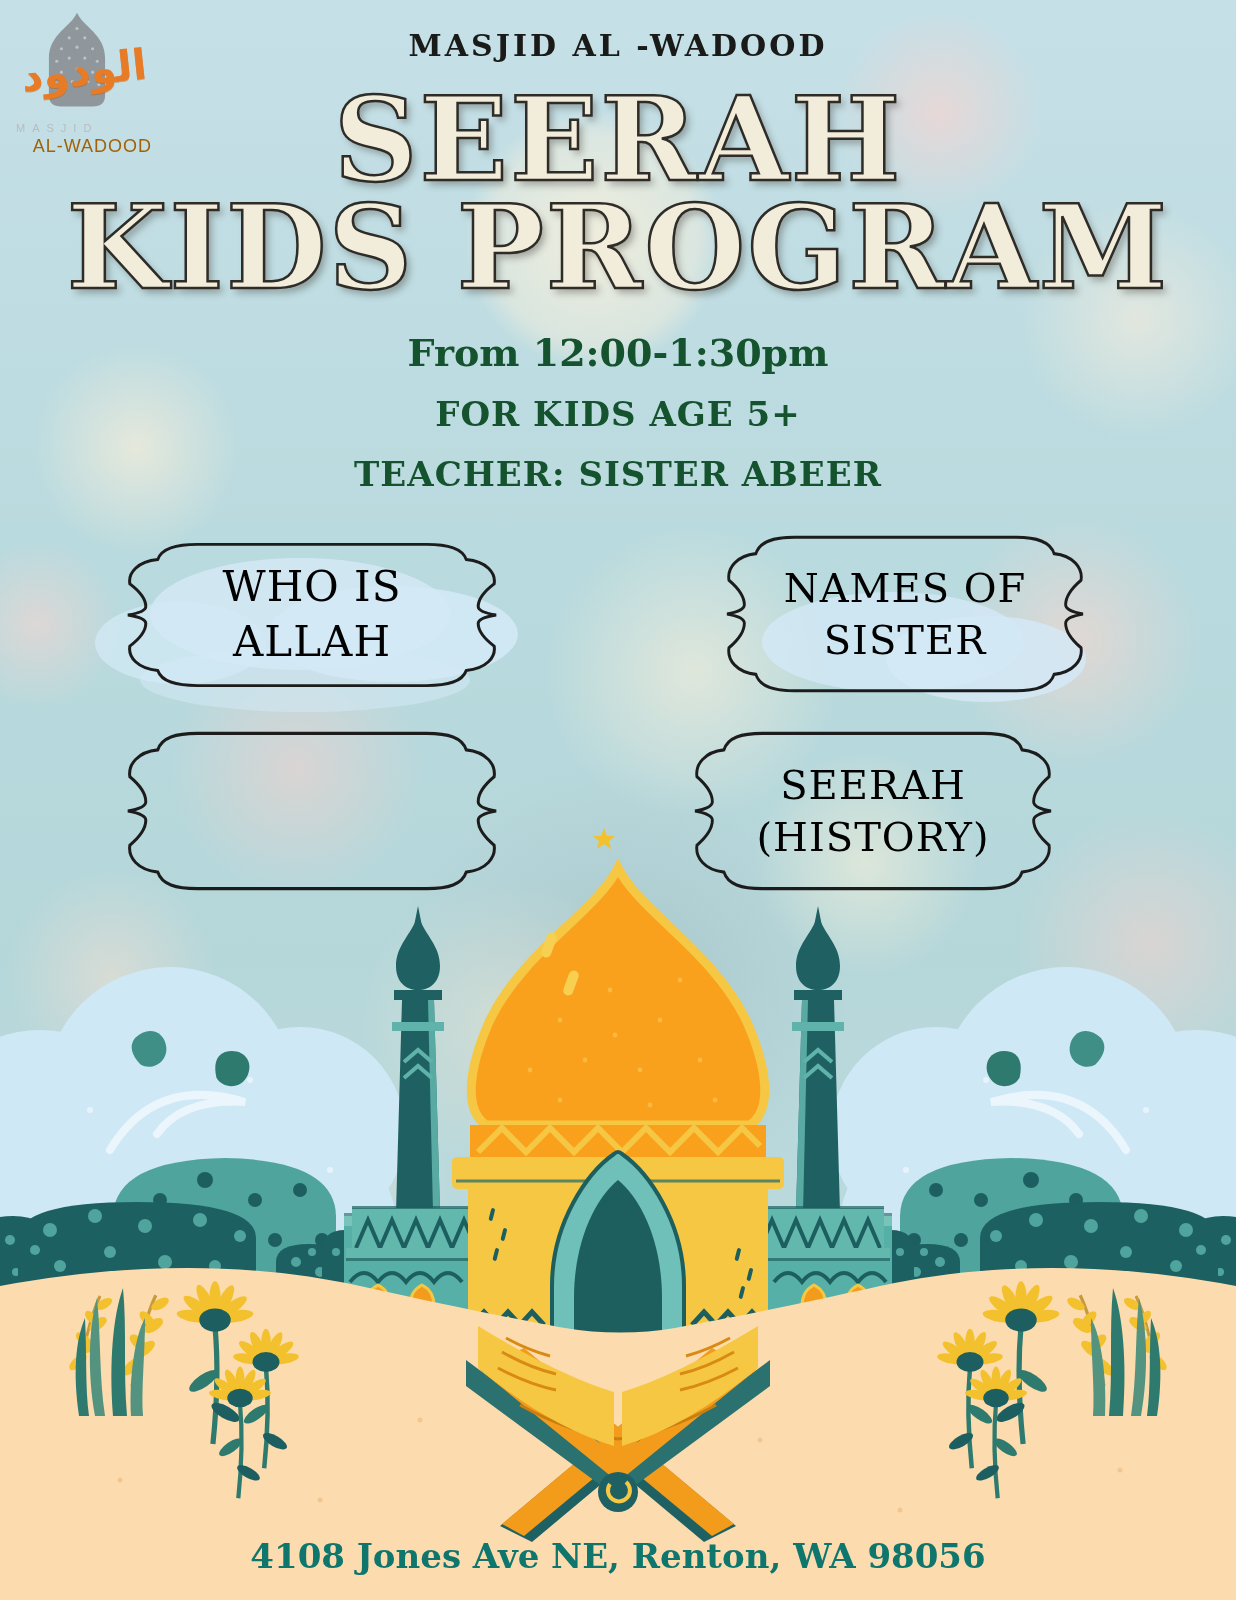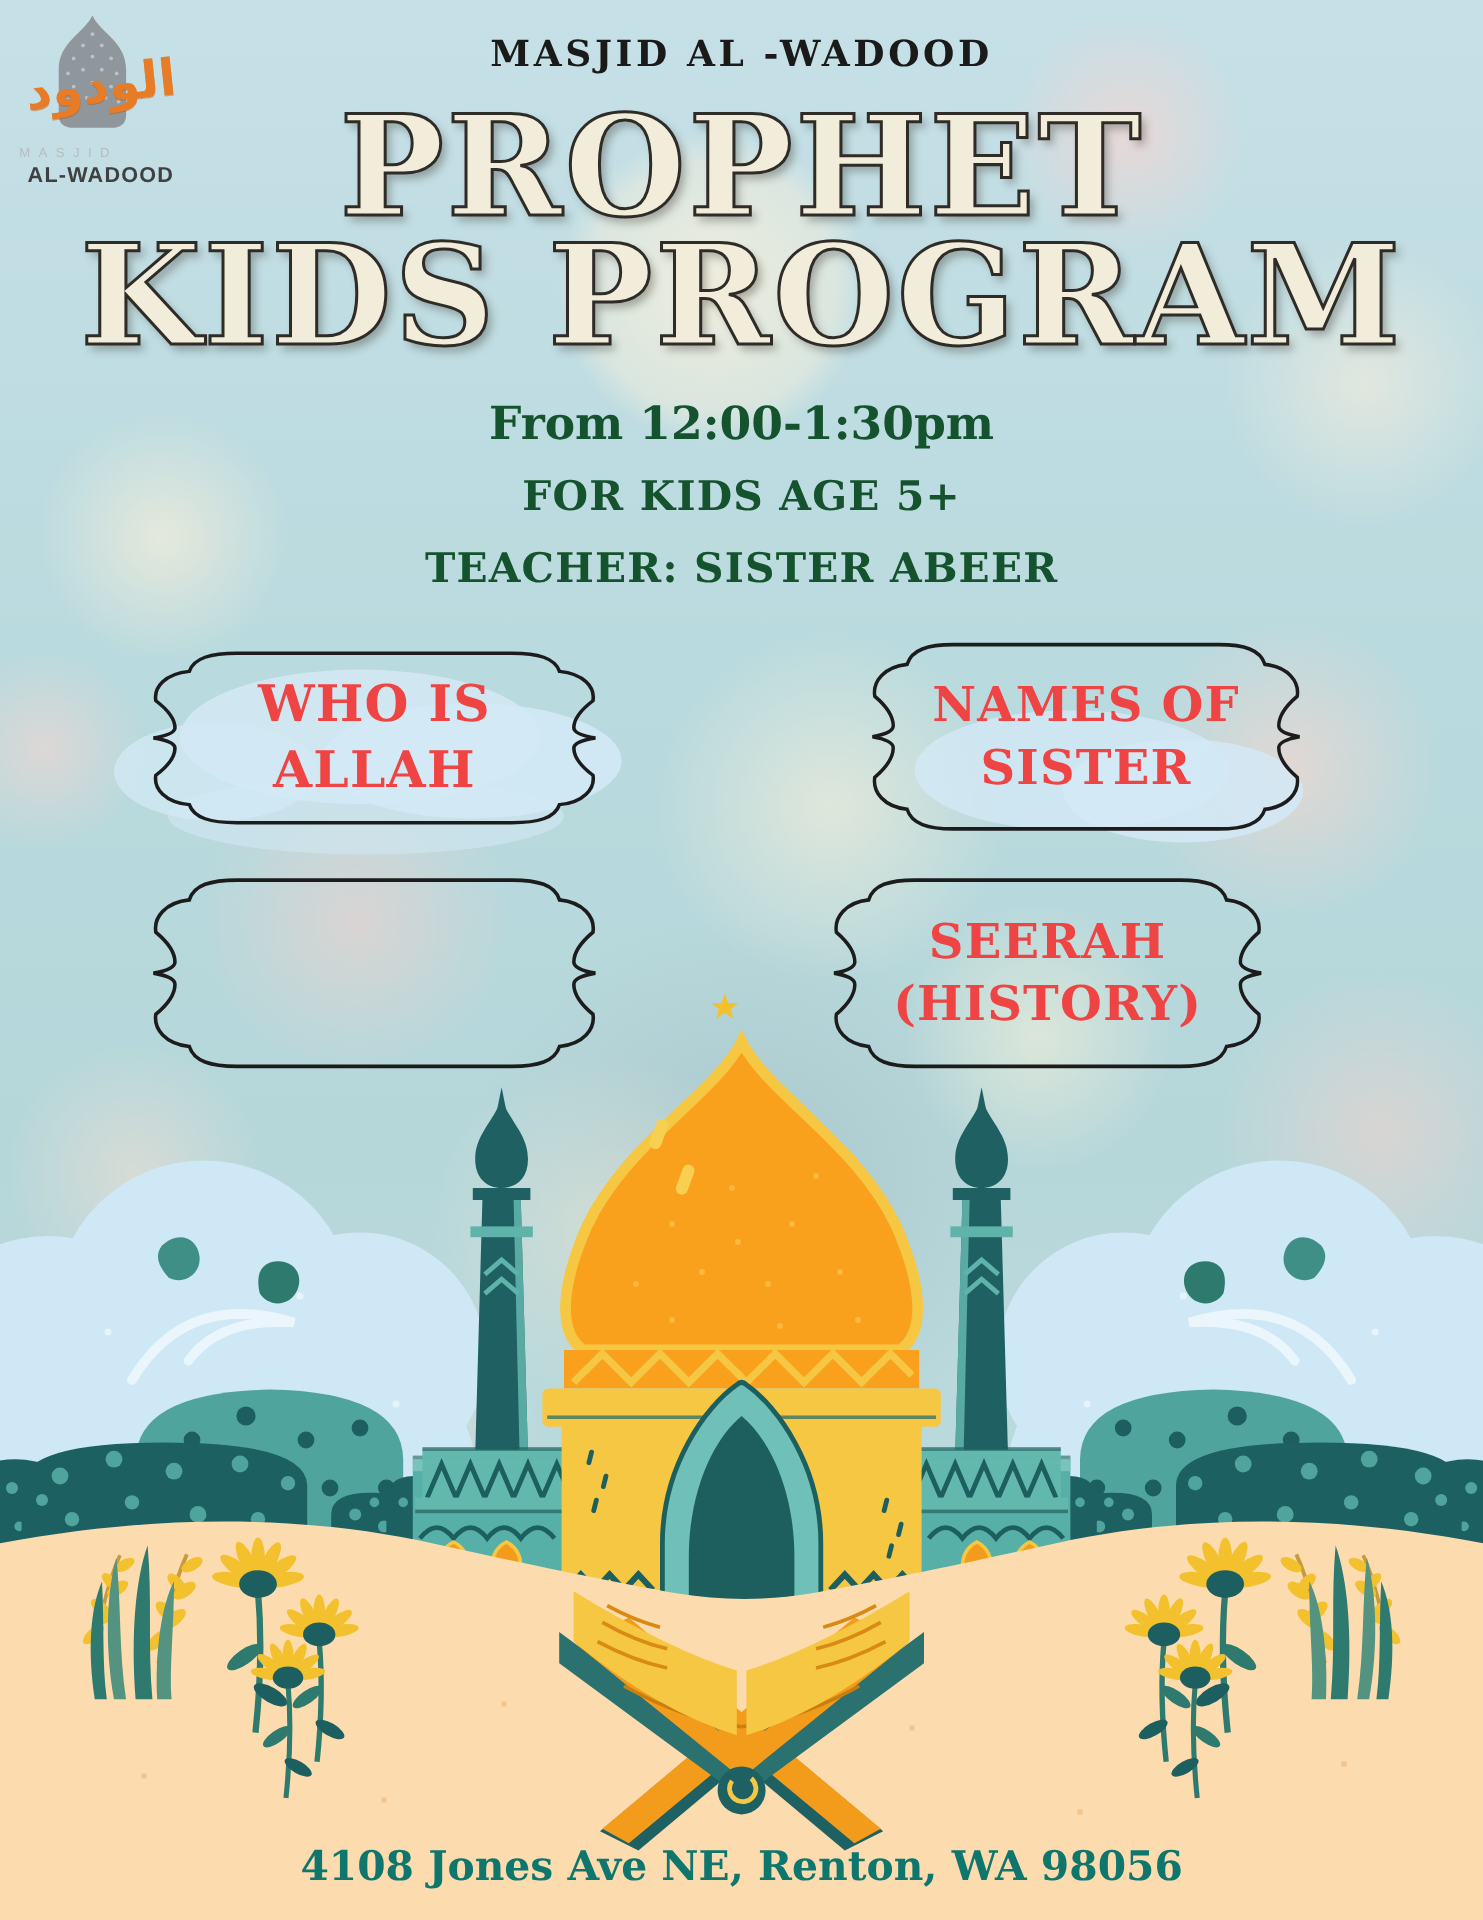--- a/index.html
+++ b/index.html
@@ -29,39 +29,39 @@
   .bgcloud{position:absolute;background:#d3e9f6;border-radius:50%;z-index:1;}
 
   
   .logo{position:absolute;left:16px;top:10px;width:150px;height:150px;z-index:3;}
   .logo-dome{position:absolute;left:22px;top:0;width:78px;height:104px;}
   .logo-arabic{position:absolute;left:0;top:40px;width:136px;text-align:center;
     font-family:"DejaVu Sans",sans-serif;font-weight:bold;font-size:42px;line-height:1;
     color:#e87b26;transform:rotate(-6deg);text-shadow:0 1px 0 rgba(180,80,10,.4);}
   .logo-masjid{position:absolute;left:0;top:112px;width:136px;text-align:left;
     font-family:"Liberation Sans",sans-serif;font-size:11px;letter-spacing:7px;color:#b7bcbf;}
-  .logo-name{position:absolute;left:0;top:126px;width:136px;text-align:center;
-    font-family:"Liberation Sans",sans-serif;font-size:18px;font-weight:bold;color:#404040;letter-spacing:1px;}
+  .logo-name{position:absolute;left:0;top:126px;width:136px;text-align:right;
+    font-family:"Liberation Sans",sans-serif;font-size:18px;font-weight:normal;color:#a16207;letter-spacing:1px;}
 
   
   .org{position:absolute;left:0;top:28px;width:100%;text-align:center;z-index:3;
     font-size:30px;font-weight:bold;letter-spacing:3px;color:#1a1a18;}
   .title{position:absolute;left:0;top:86px;width:100%;text-align:center;z-index:3;
     font-weight:bold;font-size:116px;line-height:.93;letter-spacing:2px;
     color:#f2edda;-webkit-text-stroke:2.5px #2f2c28;
     text-shadow:4px 5px 7px rgba(60,58,50,.38);}
   .info{position:absolute;width:100%;text-align:center;color:#14532d;font-weight:bold;z-index:3;}
   .info.schedule{top:330px;font-size:38px;}
   .info.audience{top:394px;font-size:34px;letter-spacing:1px;}
   .info.teacher{top:454px;font-size:34px;letter-spacing:1px;}
 
   
   .topic{position:absolute;z-index:3;display:flex;align-items:center;justify-content:center;text-align:center;}
   .topic .frame{position:absolute;inset:0;width:100%;height:100%;}
-  .topic .label{position:relative;font-weight:bold;color:#ef4444;padding:0 56px;line-height:1.3;letter-spacing:1px;}
+  .topic .label{position:relative;font-weight:normal;color:#000000;padding:0 56px;line-height:1.3;letter-spacing:1px;}
   #t0{left:103px;top:535px;width:418px;height:160px;font-size:42px;}
   #t1{left:703px;top:527px;width:404px;height:174px;font-size:40px;}
   #t2{left:103px;top:723px;width:418px;height:176px;font-size:40px;}
   #t3{left:671px;top:723px;width:404px;height:176px;font-size:40px;}
 
   
   .scene{position:absolute;left:0;top:820px;width:1236px;height:780px;z-index:2;}
 
   
   .address{position:absolute;left:0;top:1536px;width:100%;text-align:center;z-index:4;
@@ -103,21 +103,21 @@
           <circle cx="78" cy="94" r="2"></circle>
       </g>
     </svg>
     <div class="logo-arabic">الودود</div>
     <div class="logo-masjid">MASJID</div>
     <div class="logo-name">AL-WADOOD</div>
   </div>
 
   <div class="org">MASJID AL -WADOOD</div>
   <div class="title">
-    <div>PROPHET</div>
+    <div>SEERAH</div>
     <div>KIDS PROGRAM</div>
   </div>
   <div class="info schedule">From 12:00-1:30pm</div>
   <div class="info audience">FOR KIDS AGE 5+</div>
   <div class="info teacher">TEACHER: SISTER ABEER</div>
 
   <div class="topic" id="t0">
     <svg class="frame" viewBox="0 0 420 170" preserveAspectRatio="none">
       <path d="M95,10 L325,10 C347,10 361,14 365,26 C385,28 395,40 393,52 C383,60 377,68 377,76 Q377,82 395,85 Q377,88 377,94 C377,102 383,110 393,118 C395,130 385,142 365,144 C361,156 347,160 325,160 L95,160 C73,160 59,156 55,144 C35,142 25,130 27,118 C37,110 43,102 43,94 Q43,88 25,85 Q43,82 43,76 C43,68 37,60 27,52 C25,40 35,28 55,26 C59,14 73,10 95,10 Z" fill="none" stroke="#1c1c1c" stroke-width="3"></path>
     </svg>

